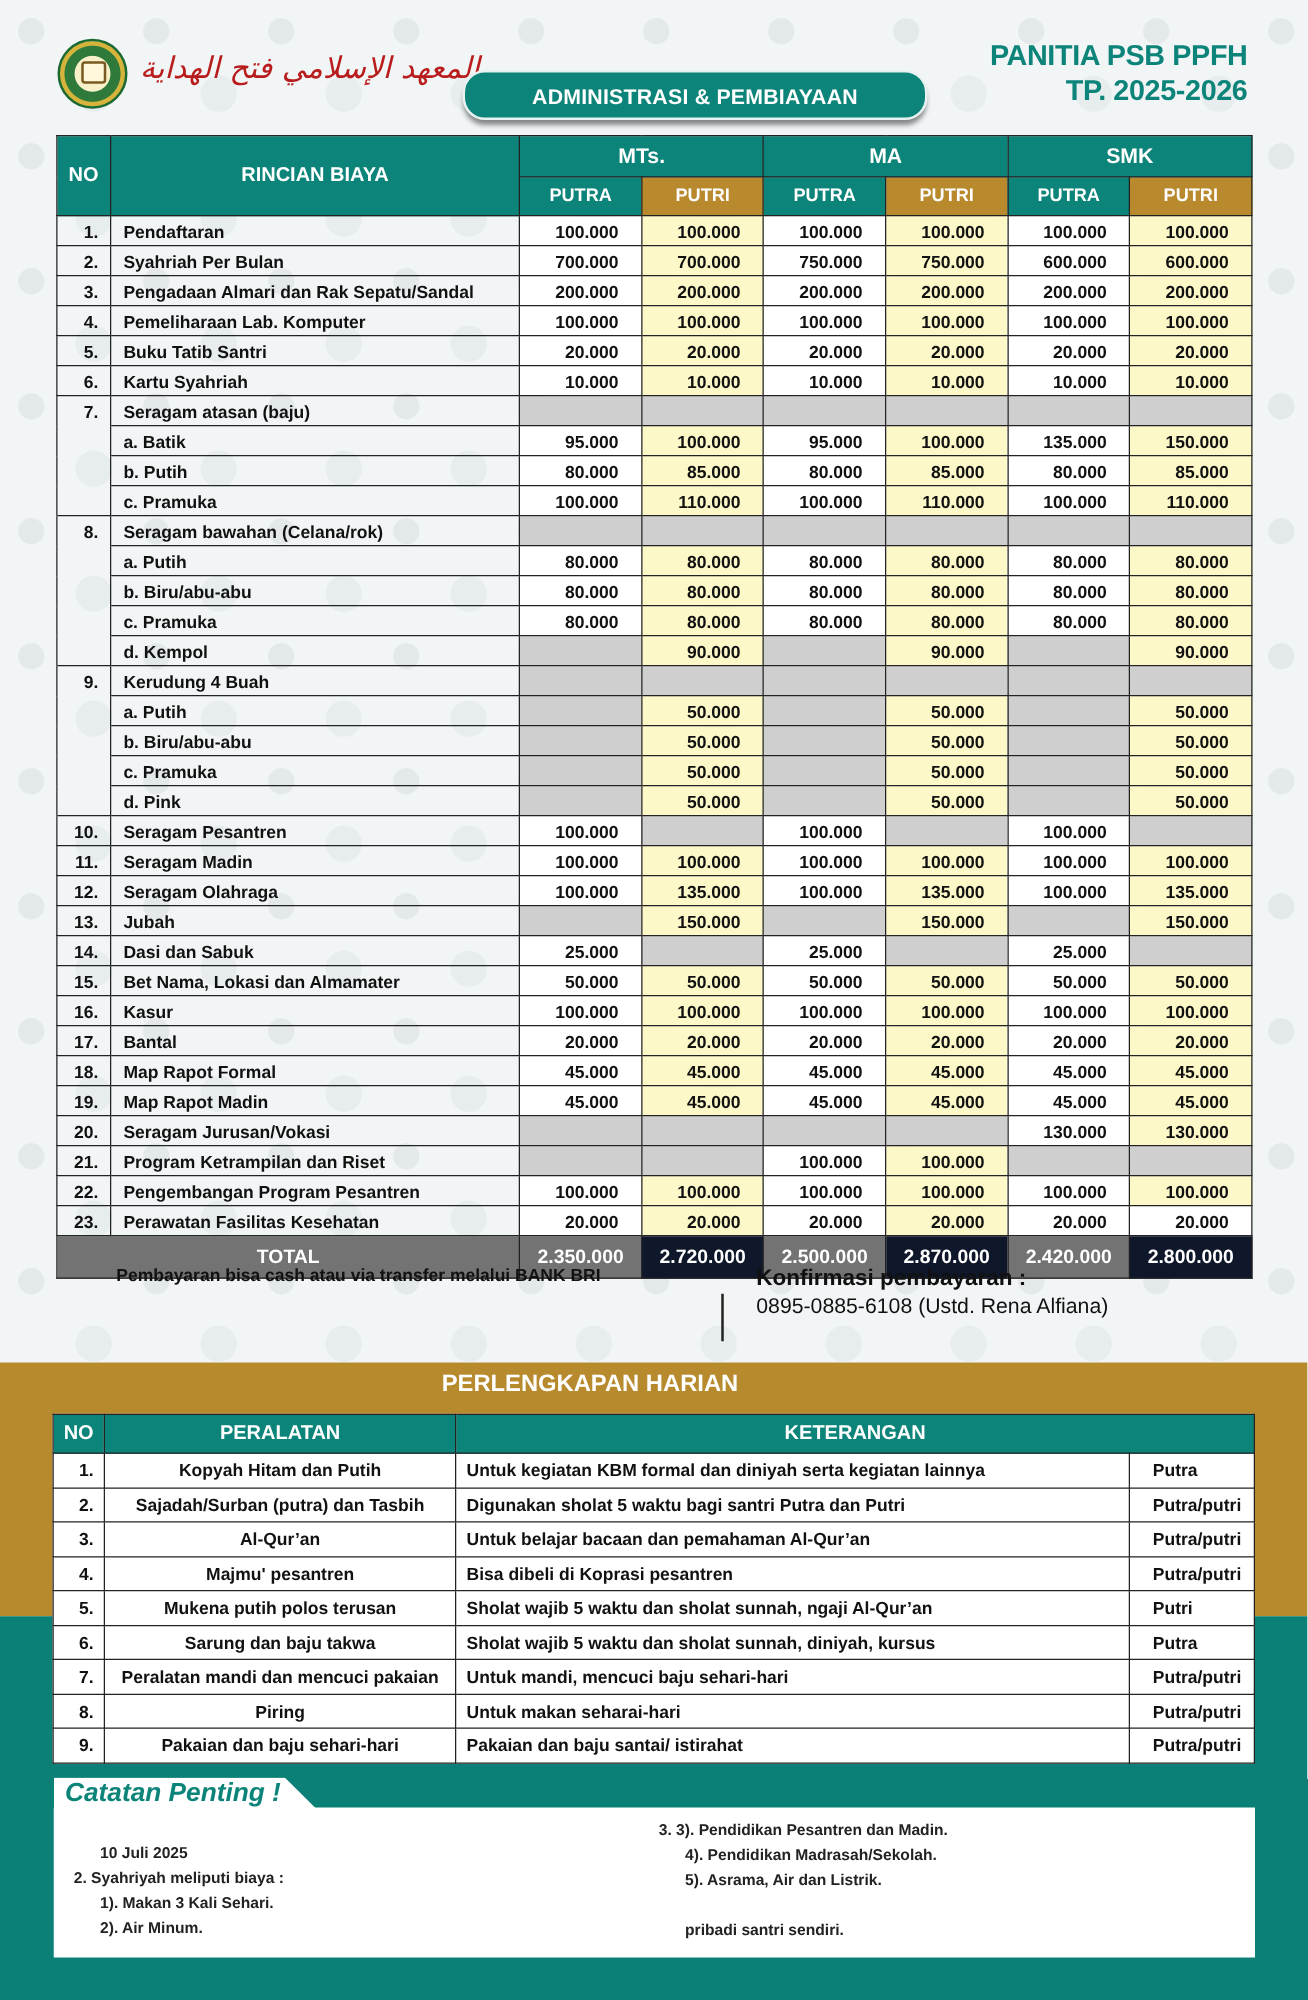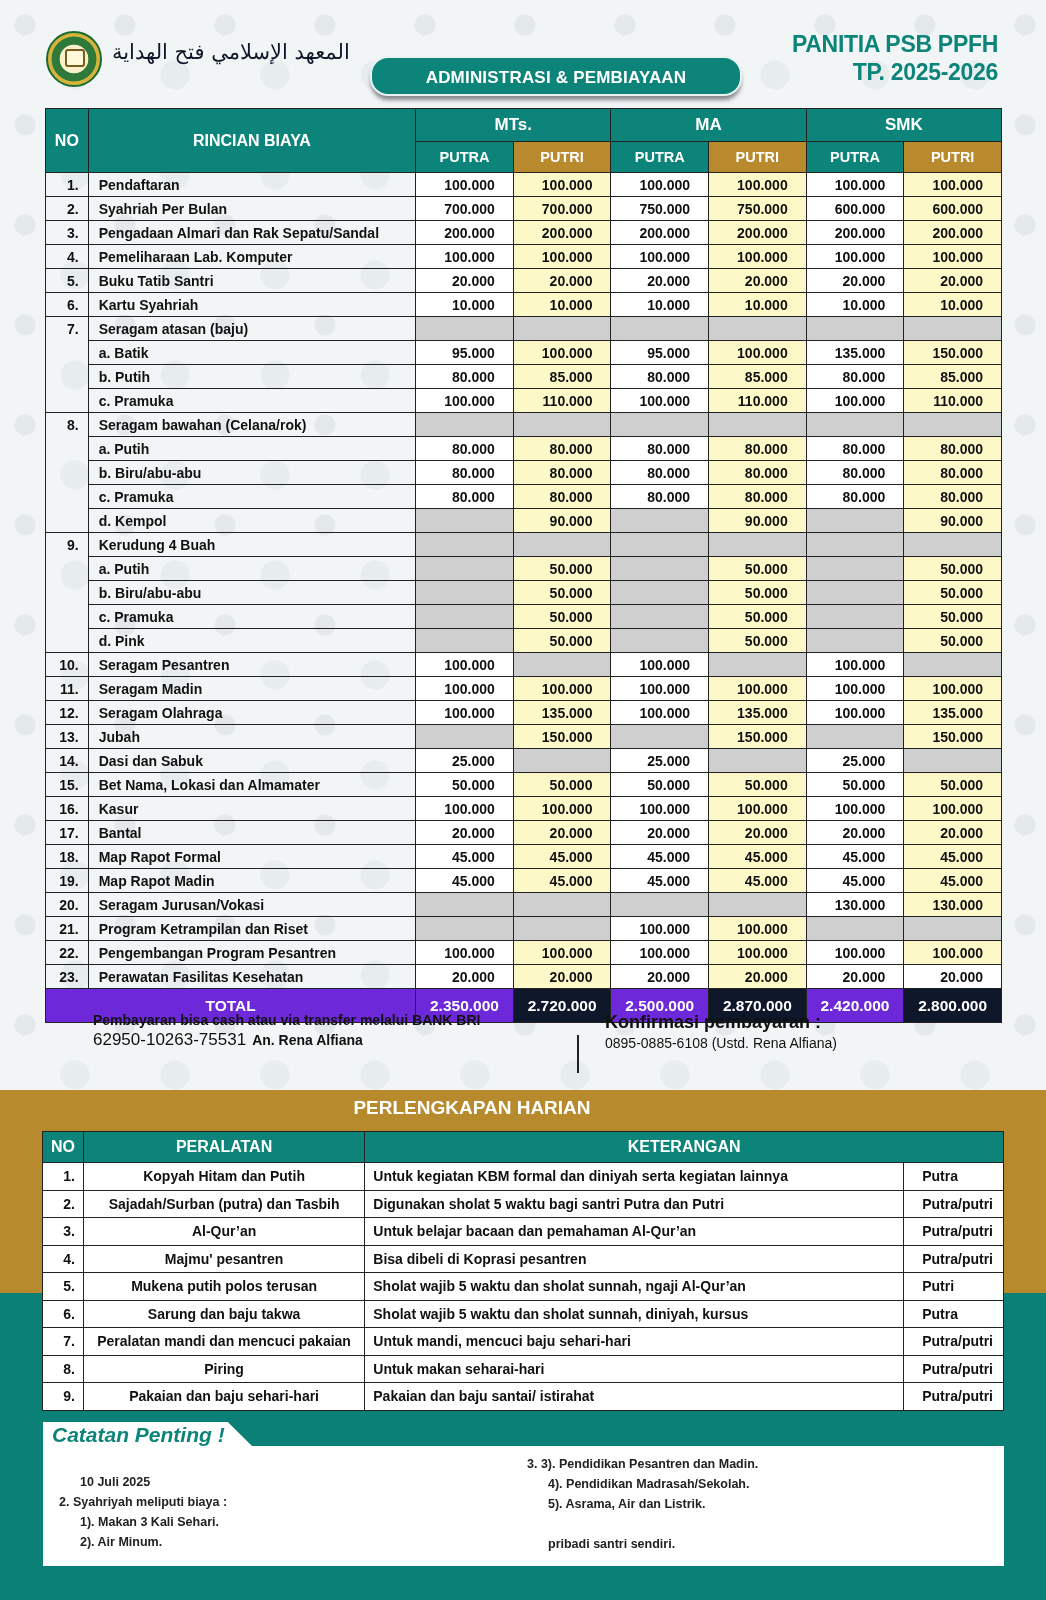--- a/index.html
+++ b/index.html
@@ -19,52 +19,52 @@
     background-size: 100px 100px;
   }
   .gold-band { position: absolute; left: 0; top: 1090px; width: 1046px; height: 203px; background: #b88a2e; }
   .teal-band { position: absolute; left: 0; top: 1293px; width: 1046px; height: 307px; background: #0a8077; }
 
   
   .logo { position: absolute; left: 46px; top: 31px; width: 56px; height: 56px; border-radius: 50%;
     background: radial-gradient(circle, #f7f0c8 0 38%, #2f7a3a 40% 60%, #d6b33a 62% 72%, #1f6e35 74%);
     border: 2px solid #1c6a33; }
   .logo-inner { position: absolute; left: 17px; top: 16px; width: 20px; height: 18px; border: 2px solid #7a5a20; border-radius: 3px; background: #fff8da; }
-  .arabic-title { position: absolute; left: 112px; top: 40px; font-family: "DejaVu Serif", serif; font-size: 21px; color: #0f172a; direction: rtl; }
+  .arabic-title { position: absolute; left: 112px; top: 40px; font-family: "DejaVu Serif", serif; font-size: 24px; color: #b91c1c; direction: rtl; font-style: italic; }
   .banner { position: absolute; left: 370px; top: 56px; width: 372px; height: 40px; border-radius: 18px;
     background: #0d8479; color: #fff; font-weight: 700; font-size: 17px; text-align: center; line-height: 40px;
     box-shadow: 0 5px 4px -1px rgba(0,0,0,0.45); border: 2px solid #e8f2f1; letter-spacing: 0.2px; }
   .panitia { position: absolute; right: 48px; top: 30px; text-align: right; color: #0d8479; font-weight: 700; font-size: 23px; line-height: 28px; letter-spacing: -0.3px; }
 
   
   table { border-collapse: collapse; }
   .cost { position: absolute; left: 45px; top: 108px; width: 957px; }
   .cost td, .cost th { border: 1.5px solid #222; font-size: 14px; font-weight: 700; height: 24px; padding: 0 8px; }
   .cost th { color: #fff; background: #0d8479; font-size: 16px; text-align: center; }
   .cost th.sub { font-size: 14.5px; height: 31px; }
   .cost th.grp { height: 33px; font-size: 17px; }
   .cost th.gold { background: #b8892d; }
   .cost td.no { text-align: right; width: 42px; padding-right: 9px; }
   .cost td.desc { width: 322px; padding-left: 10px; }
   .cost td.val { text-align: right; width: 96px; padding-right: 18px; }
   .cost td.y { background: #fdf8c8; }
   .cost td.w { background: #fff; }
   .cost td.g { background: #cfcfcf; }
-  .cost tr.total td { background: #6d28d9; color: #fff; font-size: 15.5px; height: 34px; text-align: center; padding: 0 4px; }
+  .cost tr.total td { background: #737373; color: #fff; font-size: 15.5px; height: 34px; text-align: center; padding: 0 4px; }
   .cost tr.total td.gold { background: #0f172a; }
 
   
   .pay-left { position: absolute; left: 93px; top: 1012px; }
   .pay-left .l1 { font-size: 14px; font-weight: 700; color: #111; }
   .pay-left .l2 { font-size: 17px; color: #111; margin-top: 2px; }
   .pay-left .acc-name { font-size: 14px; font-weight: 700; margin-left: 6px; }
   .pay-divider { position: absolute; left: 577px; top: 1035px; width: 1.5px; height: 38px; background: #222; }
   .pay-right { position: absolute; left: 605px; top: 1012px; }
   .pay-right .l1 { font-size: 18px; font-weight: 700; }
-  .pay-right .l2 { font-size: 14px; margin-top: 2px; }
+  .pay-right .l2 { font-size: 17px; margin-top: 2px; }
 
   .perl-title { position: absolute; left: 0; top: 1097px; width: 944px; text-align: center; color: #fff; font-weight: 700; font-size: 19px; }
 
   
   .equip { position: absolute; left: 42px; top: 1131px; width: 962px; background: #fff; }
   .equip th { background: #0d8479; color: #fff; font-size: 16px; font-weight: 700; height: 31px; border: 1.5px solid #222; }
   .equip td { border: 1.5px solid #222; height: 27.5px; font-size: 14px; font-weight: 700; padding: 0 10px; }
   .equip td.no { text-align: right; width: 42px; padding-right: 8px; }
   .equip td.item { width: 298px; text-align: center; }
   .equip td.ket { width: 586px; padding-left: 8px; }
@@ -462,23 +462,20 @@
       <td>2.500.000</td>
       <td class="gold">2.870.000</td>
       <td>2.420.000</td>
       <td class="gold">2.800.000</td>
     </tr>
   </tfoot>
 </table>
 
 <div class="pay-left">
   <div class="l1">Pembayaran bisa cash atau via transfer melalui BANK BRI</div>
-  <div class="l2">
-    <span>62950-10263-75531</span><span class="acc-name">An. Rena Alfiana</span>
-  </div>
 </div>
 <div class="pay-divider"></div>
 <div class="pay-right">
   <div class="l1">Konfirmasi pembayaran :</div>
   <div class="l2">0895-0885-6108 (Ustd. Rena Alfiana)</div>
 </div>
 
 <div class="perl-title">PERLENGKAPAN HARIAN</div>
 
 <table class="equip">

